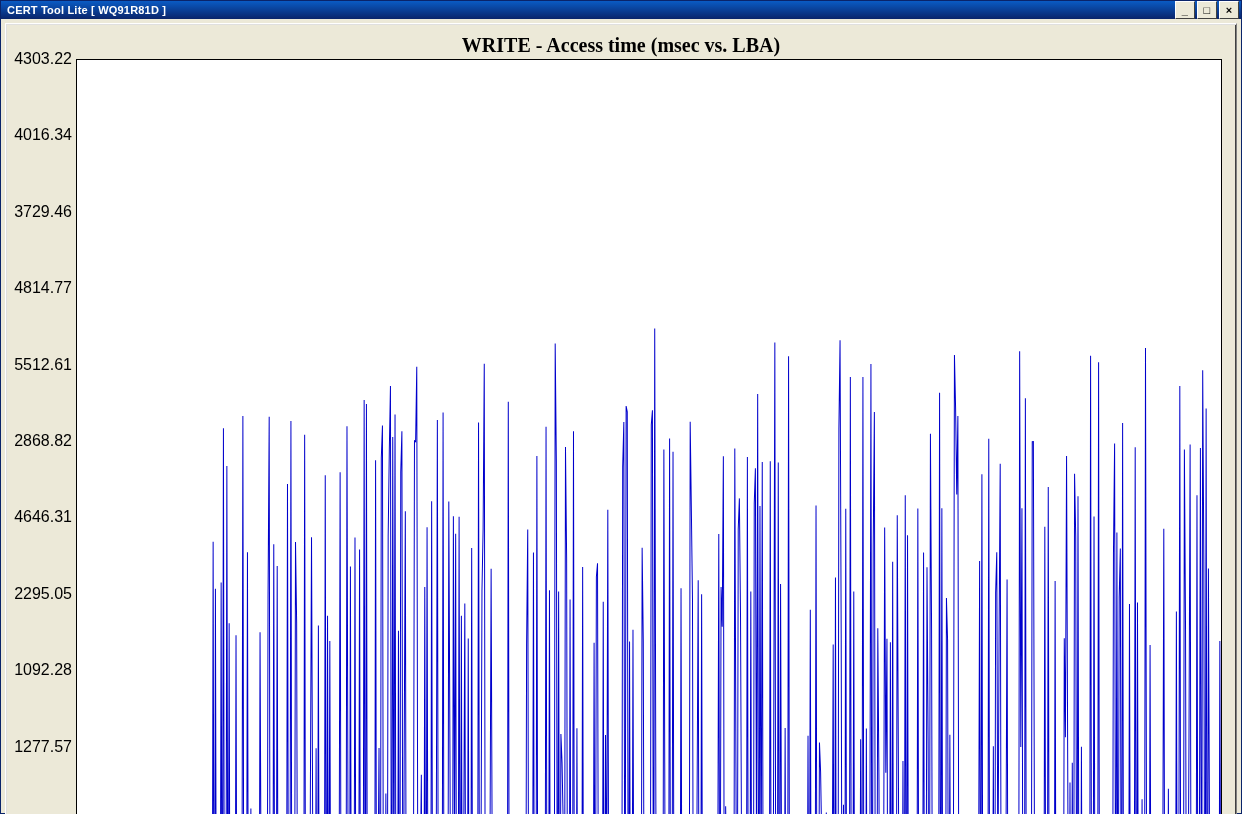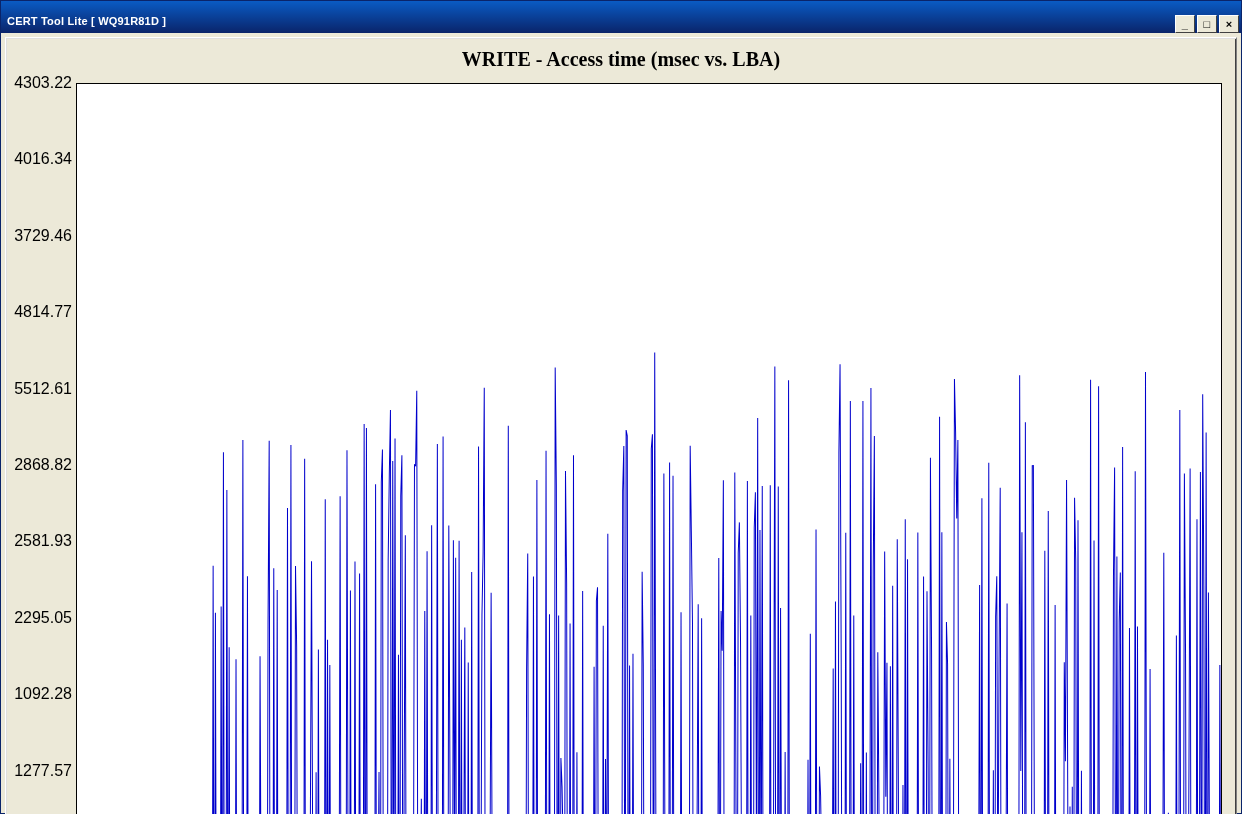--- a/index.html
+++ b/index.html
@@ -1,22 +1,22 @@
 <!DOCTYPE html>
 <html><head>
 <meta charset="utf-8">
 <style>
   html,body { margin:0; padding:0; font-family: Tahoma, Arial, sans-serif; font-size:11px; background:#ece9d8; }
   .window { width:1242px; height:814px; background:#ece9d8; display:flex; flex-direction:column; box-sizing:border-box; border:1px solid #0a246a; }
-  .titlebar { height:22px; background:linear-gradient(to bottom,#0a5bc4,#0a246a); color:#fff; display:flex; padding:14px 2px 0 6px; font-weight:bold; letter-spacing:0.2px; }
+  .titlebar { height:22px; background:linear-gradient(to bottom,#0a5bc4,#0a246a); color:#fff; display:flex; align-items:center; padding:0 2px 0 6px; font-weight:bold; letter-spacing:0.2px; }
   .titlebar .spacer { flex:1; }
   .tbtn { width:18px; height:16px; background:#ece9d8; border:1px solid #fff; border-right-color:#404040; border-bottom-color:#404040; margin-left:2px; display:flex; align-items:center; justify-content:center; font-family:Arial; font-size:11px; color:#000; }
   .content { flex:1; display:flex; flex-direction:column; padding:4px; gap:4px; }
   .chartpanel { flex:1; background:#ece9d8; border:1px solid;  border-color:#fff #808080 #808080 #fff; box-shadow: inset 1px 1px 0 #dfdfdf, inset -1px -1px 0 #404040; padding:10px 14px 8px 14px; display:flex; flex-direction:column; }
-  .charttitle { text-align:center; font-family: "Times New Roman", serif; font-size:20px; font-weight:bold; color:#000; margin-bottom:12px; }
+  .charttitle { text-align:center; font-family: "Times New Roman", serif; font-size:20px; font-weight:bold; color:#000; margin-bottom:2px; }
   .chartrow { flex:1; display:flex; }
   .yaxis { width:56px; position:relative; }
   .ylab { position:absolute; right:4px; transform:translateY(-50%); font-family:Arial; font-size:16px; color:#000; white-space:nowrap; }
   .plot { flex:1; position:relative; border:1px solid #000; background:#fff; overflow:hidden; }
   svg { display:block; }
 </style>
 </head>
 <body>
 
 <div class="window">
@@ -29,21 +29,21 @@
   </div>
 
   <div class="content">
     <div class="chartpanel">
       <div class="charttitle">WRITE - Access time (msec vs. LBA)</div>
       <div class="chartrow">
         <div class="yaxis" id="yaxis">
             <span class="ylab" style="bottom: 40%; transform: translateY(50%);">1277.57</span>
             <span class="ylab" style="bottom: 46.6667%; transform: translateY(50%);">1092.28</span>
             <span class="ylab" style="bottom: 53.3333%; transform: translateY(50%); margin-top: 23px;">2295.05</span>
-            <span class="ylab" style="bottom: 60%; transform: translateY(50%);">2581.93</span>
+            <span class="ylab" style="bottom: 60%; transform: translateY(50%);">4646.31</span>
             <span class="ylab" style="bottom: 66.6668%; transform: translateY(50%); margin-left: 13px;">2868.82</span>
             <span class="ylab" style="bottom: 73.3335%; transform: translateY(50%);">5512.61</span>
             <span class="ylab" style="bottom: 80.0001%; transform: translateY(50%);">4814.77</span>
             <span class="ylab" style="bottom: 86.6667%; transform: translateY(50%); margin-top: 32px;">3729.46</span>
             <span class="ylab" style="bottom: 93.3334%; transform: translateY(50%);">4016.34</span>
             <span class="ylab" style="bottom: 100%; transform: translateY(50%);">4303.22</span>
           </div>
         <div class="plot" id="plot">
           <svg id="plotsvg" width="100%" height="100%" preserveAspectRatio="none" viewBox="0 0 1000 1000">
               <path d="M0,1000 L0,999.0 L1,999.0 L2,999.0 L3,999.0 L4,999.0 L5,999.0 L6,999.0 L7,999.0 L8,999.0 L9,999.0 L10,999.0 L11,999.0 L12,999.0 L13,999.0 L14,999.0 L15,999.0 L16,999.0 L17,999.0 L18,999.0 L19,999.0 L20,999.0 L21,999.0 L22,999.0 L23,999.0 L24,999.0 L25,999.0 L26,999.0 L27,999.0 L28,999.0 L29,999.0 L30,999.0 L31,999.0 L32,999.0 L33,999.0 L34,999.0 L35,999.0 L36,999.0 L37,999.0 L38,999.0 L39,999.0 L40,999.0 L41,999.0 L42,999.0 L43,999.0 L44,999.0 L45,999.0 L46,999.0 L47,999.0 L48,999.0 L49,999.0 L50,999.0 L51,999.0 L52,999.0 L53,999.0 L54,999.0 L55,999.0 L56,999.0 L57,999.0 L58,999.0 L59,999.0 L60,999.0 L61,999.0 L62,999.0 L63,999.0 L64,999.0 L65,999.0 L66,999.0 L67,999.0 L68,999.0 L69,999.0 L70,999.0 L71,999.0 L72,999.0 L73,999.0 L74,999.0 L75,999.0 L76,999.0 L77,999.0 L78,999.0 L79,999.0 L80,999.0 L81,999.0 L82,999.0 L83,999.0 L84,999.0 L85,999.0 L86,999.0 L87,999.0 L88,999.0 L89,999.0 L90,999.0 L91,999.0 L92,999.0 L93,999.0 L94,999.0 L95,999.0 L96,999.0 L97,999.0 L98,999.0 L99,999.0 L100,999.0 L101,999.0 L102,999.0 L103,999.0 L104,999.0 L105,999.0 L106,999.0 L107,999.0 L108,999.0 L109,999.0 L110,999.0 L111,922.3 L112,887.9 L113,890.3 L114,929.4 L115,898.4 L116,913.6 L117,872.7 L118,929.0 L119,421.1 L120,927.1 L121,462.2 L122,873.0 L123,893.2 L124,900.0 L125,883.5 L126,456.8 L127,875.0 L128,321.8 L129,927.0 L130,912.4 L131,354.9 L132,884.8 L133,492.3 L134,926.7 L135,865.8 L136,927.2 L137,924.5 L138,928.5 L139,502.8 L140,900.7 L141,780.4 L142,897.6 L143,930.2 L144,866.8 L145,311.1 L146,916.3 L147,870.2 L148,898.8 L149,430.2 L150,904.8 L151,746.8 L152,654.3 L153,910.8 L154,881.1 L155,925.6 L156,929.6 L157,881.6 L158,924.2 L159,923.7 L160,500.3 L161,742.3 L162,881.1 L163,879.9 L164,874.7 L165,881.5 L166,905.2 L167,470.0 L168,311.8 L169,925.0 L170,871.2 L171,905.3 L172,423.3 L173,883.4 L174,871.3 L175,442.2 L176,926.6 L177,900.1 L178,879.3 L179,895.6 L180,914.3 L181,908.3 L182,877.7 L183,877.9 L184,370.6 L185,885.9 L186,867.6 L187,315.5 L188,925.5 L189,709.2 L190,876.7 L191,421.4 L192,492.3 L193,879.6 L194,887.3 L195,928.6 L196,929.0 L197,892.2 L198,928.0 L199,327.6 L200,929.7 L201,913.9 L202,899.1 L203,876.1 L204,640.6 L205,417.2 L206,664.8 L207,882.9 L208,897.7 L209,601.7 L210,928.4 L211,494.3 L212,901.3 L213,919.8 L214,872.4 L215,927.6 L216,929.3 L217,362.9 L218,887.4 L219,485.7 L220,866.5 L221,507.8 L222,879.1 L223,871.1 L224,787.8 L225,876.2 L226,907.9 L227,877.4 L228,900.6 L229,785.2 L230,360.3 L231,888.4 L232,667.1 L233,898.0 L234,875.4 L235,879.1 L236,320.2 L237,724.2 L238,907.1 L239,442.7 L240,882.1 L241,663.1 L242,868.7 L243,417.4 L244,905.5 L245,880.2 L246,884.1 L247,427.9 L248,884.4 L249,901.9 L250,873.6 L251,297.3 L252,912.8 L253,300.8 L254,909.6 L255,925.3 L256,928.1 L257,926.8 L258,884.1 L259,768.8 L260,928.1 L261,349.9 L262,879.5 L263,736.3 L264,601.3 L265,928.4 L266,348.2 L267,319.5 L268,874.8 L269,879.5 L270,641.1 L271,929.2 L272,416.5 L273,341.4 L274,285.0 L275,930.1 L276,329.6 L277,766.6 L278,309.8 L279,927.6 L280,869.4 L281,498.9 L282,926.9 L283,360.3 L284,324.6 L285,878.4 L286,604.9 L287,394.4 L288,913.2 L289,873.3 L290,927.5 L291,867.6 L292,878.1 L293,927.5 L294,763.5 L295,332.9 L296,333.7 L297,268.1 L298,785.8 L299,905.0 L300,721.9 L301,624.8 L302,883.4 L303,919.8 L304,460.7 L305,925.0 L306,408.5 L307,883.8 L308,893.6 L309,926.2 L310,385.8 L311,867.0 L312,919.2 L313,927.5 L314,709.0 L315,314.7 L316,909.9 L317,929.0 L318,874.9 L319,926.5 L320,308.2 L321,914.8 L322,926.2 L323,863.0 L324,925.9 L325,385.9 L326,603.9 L327,863.4 L328,910.7 L329,398.8 L330,692.1 L331,414.2 L332,924.6 L333,883.7 L334,399.3 L335,877.8 L336,485.7 L337,886.9 L338,695.4 L339,475.1 L340,874.9 L341,888.7 L342,505.7 L343,905.3 L344,918.3 L345,426.5 L346,879.1 L347,911.1 L348,925.3 L349,775.3 L350,901.8 L351,316.9 L352,880.7 L353,742.3 L354,464.1 L355,409.6 L356,265.5 L357,873.4 L358,897.1 L359,922.4 L360,897.7 L361,693.5 L362,444.8 L363,720.7 L364,926.9 L365,776.6 L366,925.8 L367,906.1 L368,757.6 L369,873.5 L370,667.3 L371,928.8 L372,926.2 L373,879.2 L374,928.0 L375,889.4 L376,917.3 L377,298.8 L378,907.6 L379,883.1 L380,861.3 L381,882.0 L382,926.7 L383,930.3 L384,930.2 L385,883.9 L386,910.1 L387,873.3 L388,677.5 L389,869.3 L390,881.4 L391,870.7 L392,929.7 L393,511.7 L394,410.4 L395,886.8 L396,927.4 L397,929.1 L398,884.1 L399,430.6 L400,896.8 L401,929.1 L402,346.2 L403,926.9 L404,870.5 L405,878.6 L406,873.3 L407,882.1 L408,885.7 L409,926.3 L410,320.5 L411,911.5 L412,887.3 L413,463.4 L414,902.0 L415,909.1 L416,882.3 L417,928.8 L418,247.8 L419,350.5 L420,869.7 L421,464.5 L422,906.7 L423,589.1 L424,614.0 L425,667.9 L426,881.8 L427,338.3 L428,435.7 L429,882.2 L430,930.2 L431,471.5 L432,907.2 L433,873.4 L434,324.6 L435,914.7 L436,929.3 L437,584.2 L438,880.0 L439,928.5 L440,670.7 L441,928.8 L442,443.1 L443,915.2 L444,925.5 L445,909.8 L446,903.5 L447,867.6 L448,906.4 L449,905.9 L450,905.3 L451,885.1 L452,509.3 L453,877.4 L454,451.9 L455,440.0 L456,876.4 L457,881.6 L458,884.3 L459,909.7 L460,473.5 L461,926.3 L462,590.0 L463,735.9 L464,393.2 L465,878.2 L466,926.3 L467,870.2 L468,887.4 L469,926.2 L470,929.4 L471,749.7 L472,862.9 L473,928.9 L474,696.0 L475,909.0 L476,916.1 L477,355.8 L478,316.4 L479,879.7 L480,302.5 L481,307.5 L482,903.4 L483,508.3 L484,875.8 L485,875.5 L486,498.1 L487,880.0 L488,871.4 L489,882.0 L490,773.8 L491,873.0 L492,882.1 L493,913.0 L494,426.4 L495,507.9 L496,875.3 L497,887.7 L498,913.4 L499,908.8 L500,912.9 L501,874.1 L502,318.9 L503,306.1 L504,896.6 L505,234.8 L506,651.1 L507,905.6 L508,869.3 L509,925.5 L510,882.1 L511,871.2 L512,927.1 L513,340.5 L514,706.0 L515,928.2 L516,881.6 L517,897.9 L518,330.9 L519,903.2 L520,875.9 L521,342.5 L522,904.3 L523,903.1 L524,904.5 L525,902.2 L526,682.0 L527,905.8 L528,461.8 L529,885.6 L530,886.2 L531,688.7 L532,925.2 L533,708.1 L534,886.3 L535,898.4 L536,316.3 L537,391.0 L538,470.3 L539,902.0 L540,924.5 L541,887.4 L542,649.7 L543,454.7 L544,910.1 L545,874.1 L546,467.1 L547,869.8 L548,873.8 L549,928.7 L550,763.6 L551,771.9 L552,889.3 L553,681.9 L554,919.7 L555,883.0 L556,926.3 L557,926.2 L558,895.3 L559,863.2 L560,761.6 L561,414.4 L562,879.3 L563,460.7 L564,495.5 L565,346.4 L566,905.8 L567,652.3 L568,724.3 L569,902.5 L570,888.6 L571,904.9 L572,873.5 L573,924.6 L574,910.5 L575,339.7 L576,618.1 L577,881.5 L578,410.2 L579,383.2 L580,486.5 L581,716.2 L582,927.6 L583,762.2 L584,873.8 L585,868.2 L586,347.1 L587,925.3 L588,874.6 L589,464.7 L590,875.2 L591,924.7 L592,387.7 L593,356.8 L594,703.1 L595,291.9 L596,903.7 L597,389.8 L598,754.5 L599,351.4 L600,887.1 L601,915.5 L602,899.8 L603,913.3 L604,913.0 L605,899.7 L606,350.7 L607,928.0 L608,880.5 L609,600.3 L610,247.0 L611,914.9 L612,899.0 L613,351.9 L614,924.5 L615,458.1 L616,739.6 L617,929.6 L618,873.8 L619,583.9 L620,929.4 L621,912.3 L622,258.9 L623,898.1 L624,868.9 L625,895.9 L626,866.9 L627,924.7 L628,871.8 L629,876.3 L630,898.6 L631,898.5 L632,925.3 L633,790.7 L634,926.1 L635,904.4 L636,894.6 L637,882.2 L638,874.1 L639,590.6 L640,886.8 L641,480.6 L642,882.2 L643,738.6 L644,876.7 L645,909.2 L646,389.4 L647,875.3 L648,875.8 L649,596.5 L650,622.2 L651,683.6 L652,868.4 L653,873.4 L654,681.1 L655,657.7 L656,903.1 L657,900.8 L658,922.1 L659,895.7 L660,773.3 L661,511.0 L662,926.4 L663,452.3 L664,926.1 L665,925.7 L666,322.6 L667,245.0 L668,502.1 L669,900.4 L670,651.0 L671,863.5 L672,392.2 L673,929.1 L674,879.3 L675,904.5 L676,277.0 L677,887.1 L678,874.3 L679,464.7 L680,928.0 L681,723.7 L682,878.5 L683,870.1 L684,878.0 L685,593.8 L686,863.7 L687,277.2 L688,896.6 L689,925.9 L690,584.3 L691,921.3 L692,884.8 L693,729.9 L694,265.8 L695,927.3 L696,424.9 L697,307.8 L698,875.4 L699,899.1 L700,496.8 L701,629.1 L702,883.3 L703,686.6 L704,878.8 L705,745.8 L706,408.6 L707,623.1 L708,505.9 L709,915.1 L710,882.8 L711,509.0 L712,911.1 L713,438.6 L714,927.0 L715,900.8 L716,900.7 L717,397.9 L718,615.8 L719,893.2 L720,928.1 L721,882.9 L722,612.7 L723,912.9 L724,380.4 L725,905.2 L726,415.4 L727,905.3 L728,882.2 L729,908.5 L730,885.3 L731,777.8 L732,880.0 L733,928.0 L734,906.0 L735,392.1 L736,895.8 L737,867.2 L738,895.4 L739,870.8 L740,430.4 L741,888.1 L742,880.1 L743,443.4 L744,597.8 L745,901.8 L746,326.7 L747,496.4 L748,887.7 L749,928.0 L750,871.8 L751,927.0 L752,898.6 L753,861.3 L754,290.9 L755,900.1 L756,391.8 L757,928.4 L758,898.2 L759,908.0 L760,470.3 L761,507.3 L762,909.1 L763,589.8 L764,899.4 L765,928.8 L766,744.5 L767,257.9 L768,304.1 L769,379.8 L770,311.1 L771,870.8 L772,881.5 L773,928.1 L774,889.9 L775,929.5 L776,878.0 L777,885.8 L778,924.9 L779,909.8 L780,873.0 L781,789.3 L782,896.1 L783,910.5 L784,735.7 L785,881.0 L786,877.1 L787,904.8 L788,757.9 L789,438.0 L790,871.3 L791,362.2 L792,924.6 L793,874.6 L794,868.0 L795,879.8 L796,927.4 L797,331.1 L798,912.1 L799,898.6 L800,868.4 L801,599.9 L802,926.8 L803,466.0 L804,430.3 L805,738.1 L806,504.3 L807,353.0 L808,878.1 L809,896.5 L810,905.4 L811,913.0 L812,705.3 L813,454.1 L814,913.5 L815,867.4 L816,924.9 L817,929.4 L818,925.4 L819,926.7 L820,928.0 L821,873.3 L822,895.9 L823,885.5 L824,254.6 L825,600.5 L826,391.8 L827,869.1 L828,929.5 L829,295.7 L830,879.0 L831,675.4 L832,885.2 L833,875.9 L834,899.3 L835,333.7 L836,333.5 L837,713.5 L838,863.2 L839,902.6 L840,685.4 L841,912.7 L842,903.6 L843,877.3 L844,885.8 L845,904.9 L846,408.0 L847,890.9 L848,905.2 L849,373.2 L850,879.5 L851,869.2 L852,784.0 L853,906.5 L854,929.1 L855,455.5 L856,926.3 L857,673.0 L858,911.7 L859,901.6 L860,900.0 L861,897.0 L862,929.1 L863,505.4 L864,591.9 L865,346.2 L866,612.6 L867,887.0 L868,631.6 L869,924.8 L870,614.3 L871,916.1 L872,361.7 L873,416.5 L874,871.6 L875,381.4 L876,878.6 L877,905.5 L878,600.3 L879,901.4 L880,922.3 L881,914.8 L882,886.3 L883,866.6 L884,904.1 L885,927.6 L886,258.5 L887,873.3 L888,925.5 L889,399.1 L890,871.6 L891,871.3 L892,897.6 L893,264.3 L894,927.4 L895,924.7 L896,884.1 L897,690.8 L898,929.4 L899,920.5 L900,725.4 L901,734.7 L902,869.0 L903,730.3 L904,924.6 L905,925.7 L906,430.7 L907,335.2 L908,871.8 L909,413.1 L910,872.4 L911,469.8 L912,427.0 L913,914.5 L914,317.2 L915,886.3 L916,888.5 L917,929.2 L918,737.2 L919,926.3 L920,475.6 L921,860.7 L922,879.3 L923,877.0 L924,871.6 L925,338.5 L926,919.9 L927,474.3 L928,888.7 L929,885.3 L930,928.7 L931,646.1 L932,906.4 L933,875.1 L934,251.8 L935,737.2 L936,871.6 L937,930.3 L938,511.3 L939,870.3 L940,928.3 L941,886.9 L942,872.1 L943,681.2 L944,885.1 L945,917.4 L946,902.3 L947,925.3 L948,880.4 L949,743.4 L950,409.8 L951,879.0 L952,928.5 L953,871.4 L954,637.1 L955,925.6 L956,884.5 L957,659.4 L958,738.5 L959,925.4 L960,907.7 L961,482.1 L962,876.5 L963,785.5 L964,285.0 L965,901.4 L966,900.3 L967,880.8 L968,340.4 L969,497.6 L970,896.9 L971,787.9 L972,597.9 L973,336.0 L974,877.7 L975,669.0 L976,930.1 L977,902.8 L978,926.2 L979,380.4 L980,900.5 L981,739.4 L982,339.2 L983,884.7 L984,271.3 L985,438.6 L986,929.6 L987,304.7 L988,923.4 L989,444.5 L990,688.4 L991,872.5 L992,877.5 L993,896.7 L994,914.4 L995,865.3 L996,878.0 L997,873.4 L998,930.0 L999,507.9 L1000,884.5" stroke="#0000cc" stroke-width="1" fill="none" vector-effect="non-scaling-stroke"></path>

